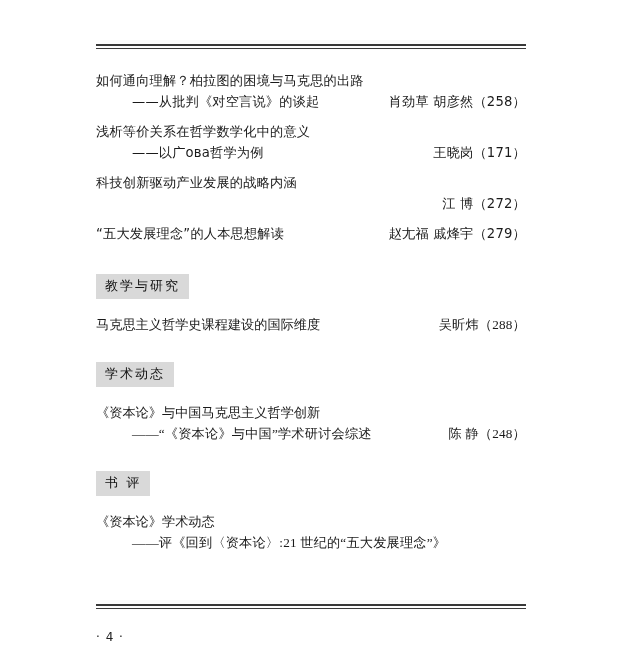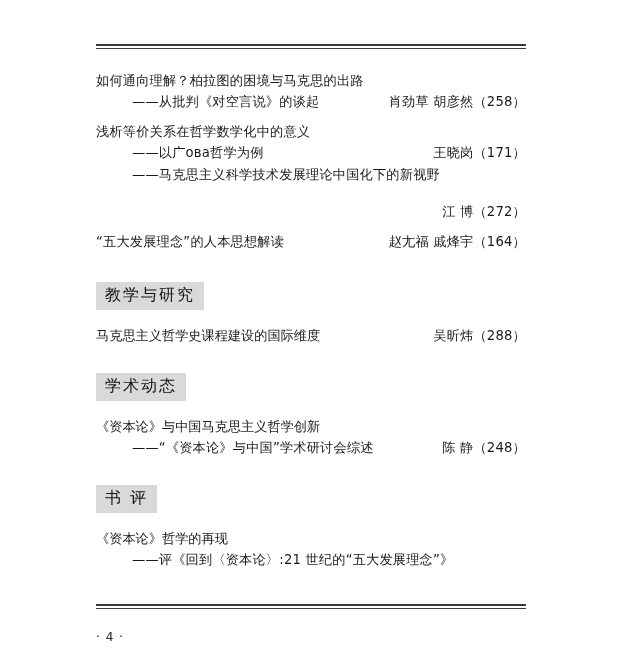--- a/index.html
+++ b/index.html
@@ -72,37 +72,37 @@
     padding-left: 36px;
     letter-spacing: 0.2px;
   }
   .authors {
     margin-left: 6px;
     letter-spacing: 0.2px;
     flex: 0 0 auto;
   }
   .right-only {
     text-align: right;
-    margin-top: 17px;
+    margin-top: 1px;
     letter-spacing: 0.2px;
   }
   .section-head {
     display: inline-block;
     background: #d9d9d9;
     color: #111;
-    font-size: 16px;
+    font-size: 13px;
     padding: 3px 9px 4px 9px;
     letter-spacing: 2px;
     margin: 0;
   }
   .section-wrap {
     margin-top: 26px;
   }
   .section-wrap.first { margin-top: 30px; }
-  .after-head { margin-top: 16px; }
+  .after-head { margin-top: 16px; font-family: Liberation Serif, serif; }
   .pagenum {
     position: absolute;
     left: 96px;
     top: 630px;
     font-size: 12px;
     letter-spacing: 1px;
     color: #222;
   }
   .flexgrow { flex: 1 1 auto; }
 </style>
@@ -130,29 +130,29 @@
     <div class="entry">
       <div class="title-line">浅析等价关系在哲学数学化中的意义</div>
       <div class="row sub-line">
         <span>——以广ова哲学为例</span>
         <span class="flexgrow"></span>
         <span class="authors">王晓岗（171）</span>
       </div>
     </div>
 
     <div class="entry">
-      <div class="sub-line">——马克思主义科学技术发展理论中国化下的新视野</div>
+      <div class="title-line">科技创新驱动产业发展的战略内涵</div>
       <div class="right-only">江  博（272）</div>
     </div>
 
     <div class="entry">
       <div class="row title-line">
         <span>“五大发展理念”的人本思想解读</span>
         <span class="flexgrow"></span>
-        <span class="authors">赵尢福  戚烽宇（164）</span>
+        <span class="authors">赵尢福  戚烽宇（279）</span>
       </div>
     </div>
 
     <div class="section-wrap first">
       <div class="section-head">教学与研究</div>
       <div class="entry after-head">
         <div class="row">
           <span>马克思主义哲学史课程建设的国际维度</span>
           <span class="flexgrow"></span>
           <span class="authors">吴昕炜（288）</span>
@@ -168,21 +168,21 @@
           <span>——“《资本论》与中国”学术研讨会综述</span>
           <span class="flexgrow"></span>
           <span class="authors">陈  静（248）</span>
         </div>
       </div>
     </div>
 
     <div class="section-wrap">
       <div class="section-head">书  评</div>
       <div class="entry after-head">
-        <div>《资本论》哲学的再现</div>
+        <div>《资本论》学术动态</div>
         <div class="sub-line">——评《回到〈资本论〉:21 世纪的“五大发展理念”》</div>
       </div>
     </div>
 
   </div>
 
   <div class="rule-bottom">
     <div class="rule-thick"></div>
     <div class="rule-thin"></div>
   </div>

